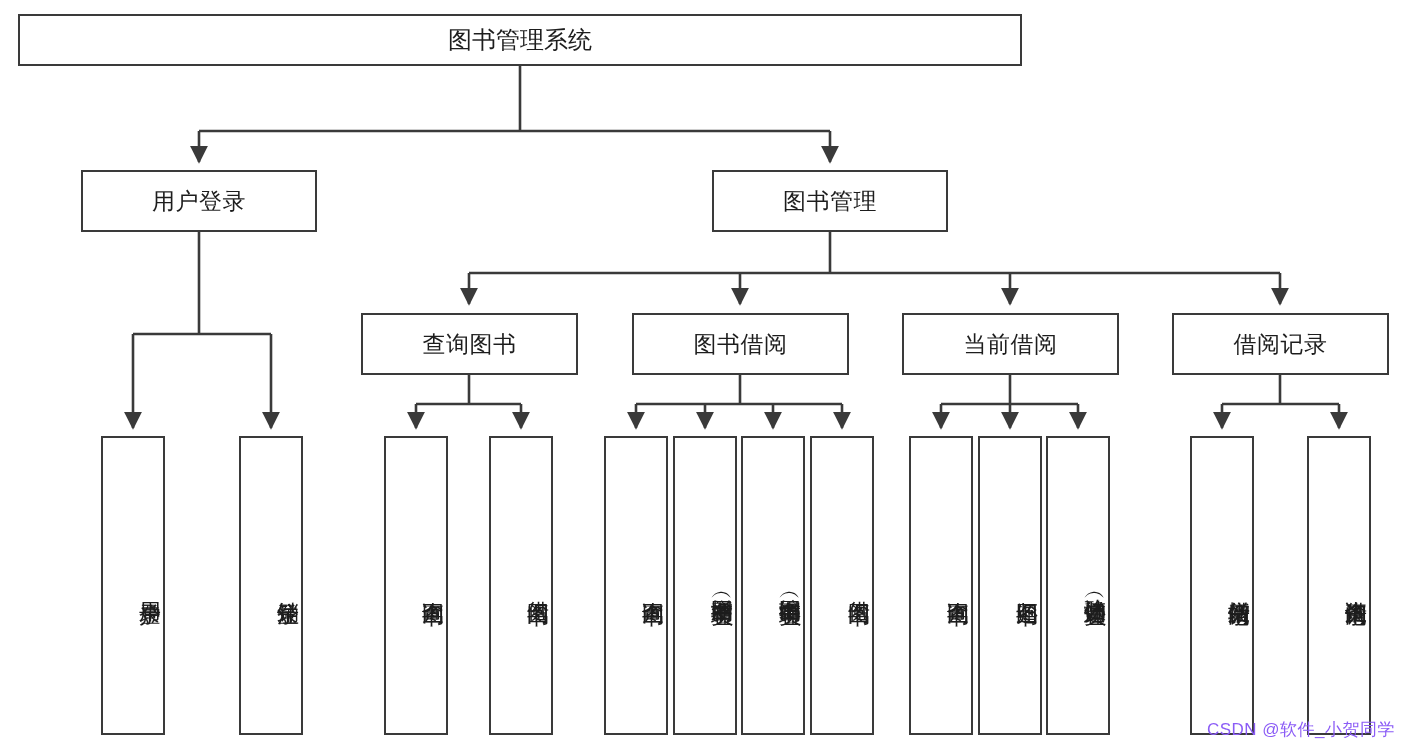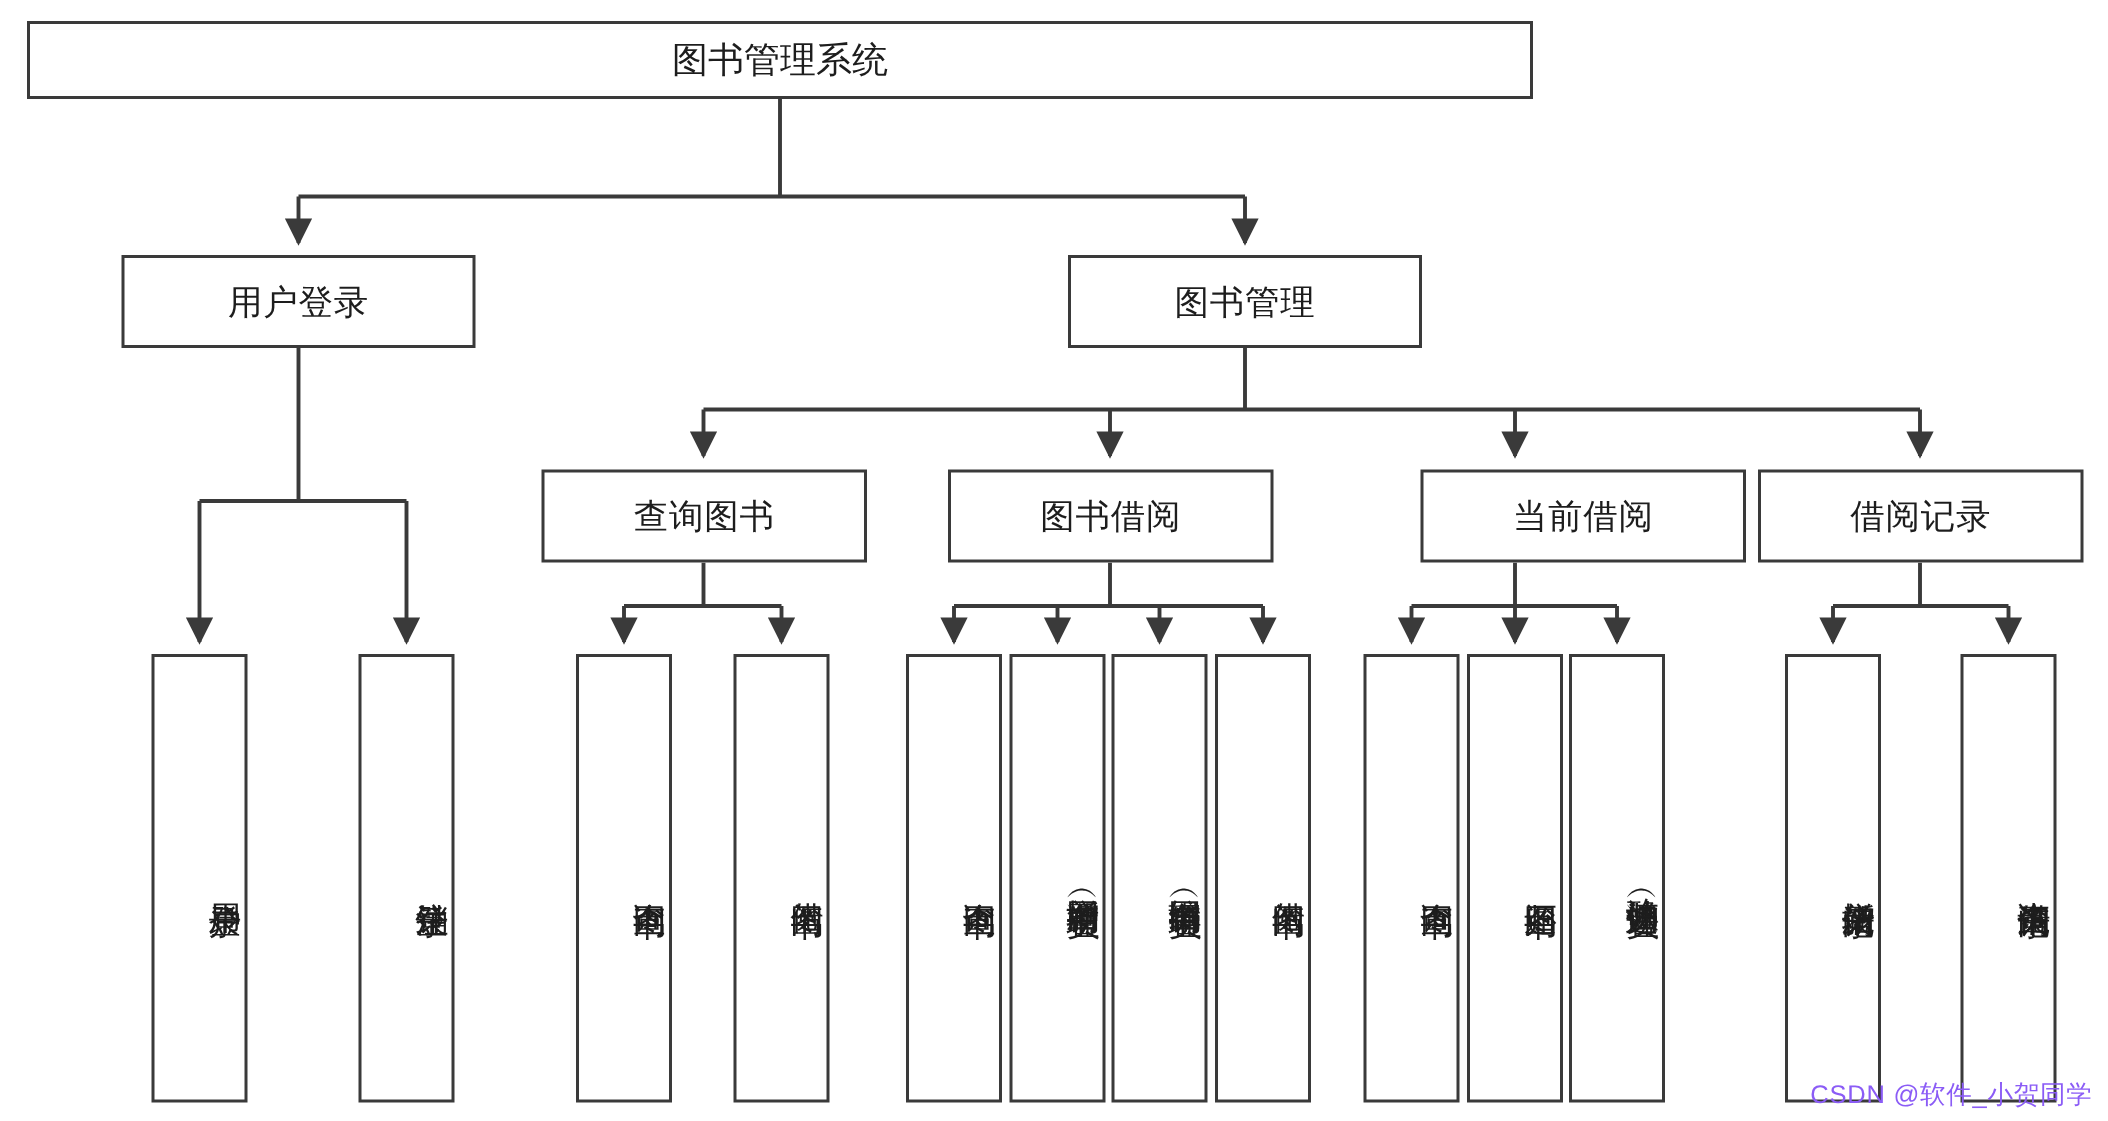--- a/index.html
+++ b/index.html
@@ -134,21 +134,21 @@
   <div class="node h" style="left:712px; top:170px; width:236px; height:62px;">
     <span>图书管理</span>
   </div>
 
   <div class="node h" style="left:361px; top:313px; width:217px; height:62px;">
     <span>查询图书</span>
   </div>
   <div class="node h" style="left:632px; top:313px; width:217px; height:62px;">
     <span>图书借阅</span>
   </div>
-  <div class="node h" style="left:902px; top:313px; width:217px; height:62px;margin-left:45px;">
+  <div class="node h" style="left:902px; top:313px; width:217px; height:62px;">
     <span>当前借阅</span>
   </div>
   <div class="node h" style="left:1172px; top:313px; width:217px; height:62px;text-align:center;">
     <span>借阅记录</span>
   </div>
 
   <div class="node v" style="left:101px; top:436px; width:64px; height:299px;">
     <span class="vlabel">用户登录</span>
   </div>
   <div class="node v" style="left:239px; top:436px; width:64px; height:299px;">

